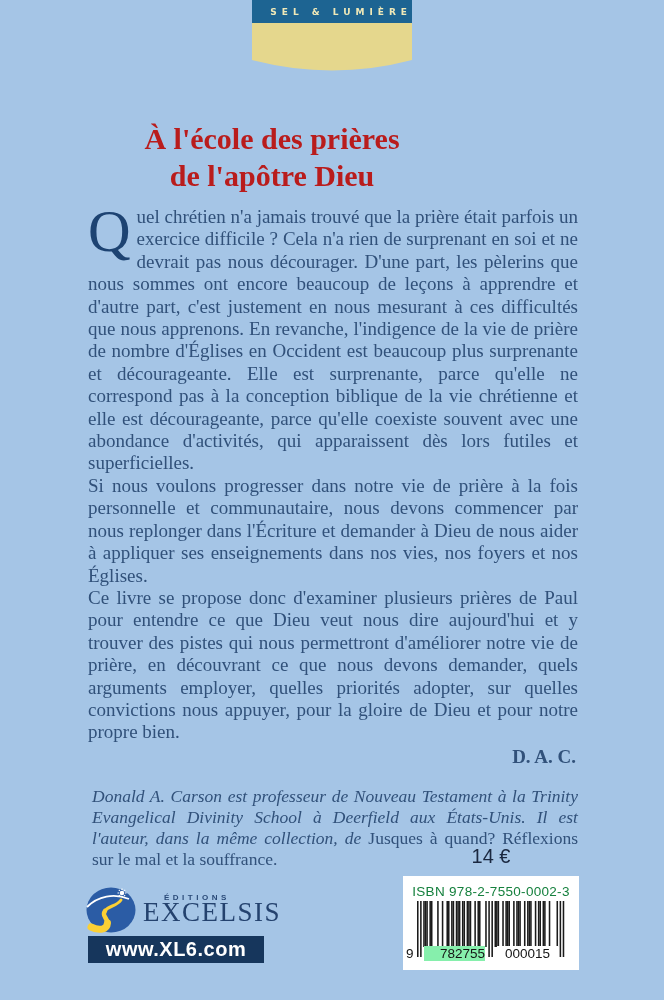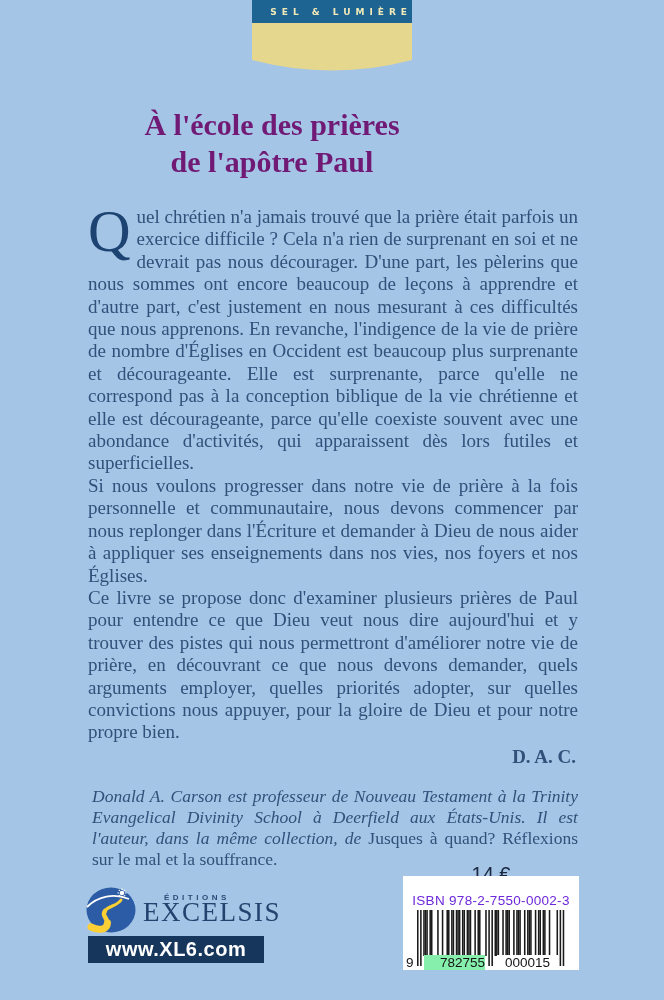--- a/index.html
+++ b/index.html
@@ -16,22 +16,22 @@
   }
   .band-text {
     color:#f0e9b8; font-family:"DejaVu Sans", sans-serif;
     font-size:9px; font-weight:bold; letter-spacing:5px; text-indent:5px;
     white-space:nowrap;
   }
   .flag-svg { position:absolute; left:252px; top:23px; display:block; }
 
   
   .title {
-    position:absolute; left:0; top:106px; width:544px; text-align:center;
-    color:#701a75; font-size:30px; font-weight:bold; line-height:37px;
+    position:absolute; left:0; top:120px; width:544px; text-align:center;
+    color:#b91c1c; font-size:30px; font-weight:bold; line-height:37px;
   }
 
   
   .body-block {
     position:absolute; left:88px; top:206px; width:490px;
     color:#31517a; font-size:19px; line-height:22.4px; text-align:justify;
   }
   .body-block p { margin:0; }
   .dropcap {
     float:left; font-size:59px; line-height:46px;
@@ -43,31 +43,31 @@
   .bio-block {
     position:absolute; left:92px; top:768px; width:486px;
     color:#31517a; font-size:17.5px; line-height:21.3px;
     font-style:italic; text-align:justify;
   }
   .bio-roman { font-style:normal; }
 
   
   .price {
     position:absolute; left:403px; top:845px; width:176px; text-align:center;
-    color:#1a2840; font-size:20px; font-family:"Liberation Sans", sans-serif;margin-top:18px;
+    color:#1a2840; font-size:20px; font-family:"Liberation Sans", sans-serif;
   }
 
   
   .barcode-box {
     position:absolute; left:403px; top:876px; width:176px; height:94px;
     background:#ffffff;
   }
   .isbn-label {
     text-align:center; font-family:"Liberation Sans", sans-serif;
-    font-size:13.5px; color:#6d28d9; padding-top:17px; letter-spacing:0.3px;
+    font-size:13.5px; color:#15803d; padding-top:8px; letter-spacing:0.3px;
   }
   .bars-wrap { position:relative; width:148px; margin:2px auto 0; height:68px; }
   .bars-wrap svg { position:absolute; left:0; top:0; }
   .ean-digit {
     position:absolute; top:45px; font-family:"Liberation Sans", sans-serif;
     font-size:13.5px; color:#141414; background:transparent;
   }
   .d0 { left:-11px; }
   .d1 { left:7px;  width:61px; text-align:right; background:#86efac; }
   .d2 { left:80px; width:61px; text-align:center; background:#fff; }
@@ -100,21 +100,21 @@
 
   <div class="band">
     <span class="band-text">SEL &amp; LUMIÈRE</span>
   </div>
   <svg class="flag-svg" width="160" height="52" viewBox="0 0 160 52" aria-hidden="true">
     <path d="M0 0 H160 V37 Q80 58 0 37 Z" fill="#e5d78d"></path>
   </svg>
 
   <div class="title">
     <div>À l'école des prières</div>
-    <div>de l'apôtre Paul</div>
+    <div>de l'apôtre Dieu</div>
   </div>
 
   <div class="body-block">
     <p><span class="dropcap">Q</span><span>uel chrétien n'a jamais trouvé que la prière était parfois un exercice difficile ? Cela n'a rien de surprenant en soi et ne devrait pas nous décourager. D'une part, les pèlerins que nous sommes ont encore beaucoup de leçons à apprendre et d'autre part, c'est justement en nous mesurant à ces difficultés que nous apprenons. En revanche, l'indigence de la vie de prière de nombre d'Églises en Occident est beaucoup plus surprenante et décourageante. Elle est surprenante, parce qu'elle ne correspond pas à la conception biblique de la vie chrétienne et elle est décourageante, parce qu'elle coexiste souvent avec une abondance d'activités, qui apparaissent dès lors futiles et superficielles.</span></p>
     <p>Si nous voulons progresser dans notre vie de prière à la fois personnelle et communautaire, nous devons commencer par nous replonger dans l'Écriture et demander à Dieu de nous aider à appliquer ses enseignements dans nos vies, nos foyers et nos Églises.</p>
     <p>Ce livre se propose donc d'examiner plusieurs prières de Paul pour entendre ce que Dieu veut nous dire aujourd'hui et y trouver des pistes qui nous permettront d'améliorer notre vie de prière, en découvrant ce que nous devons demander, quels arguments employer, quelles priorités adopter, sur quelles convictions nous appuyer, pour la gloire de Dieu et pour notre propre bien.</p>
     <div class="signature">D. A. C.</div>
   </div>
 
   <p class="bio-block"><span>Donald A. Carson est professeur de Nouveau Testament à la Trinity Evangelical Divinity School à Deerfield aux États-Unis. Il est l'auteur, dans la même collection, de </span><span class="bio-roman">Jusques à quand? Réflexions sur le mal et la souffrance.</span></p>

